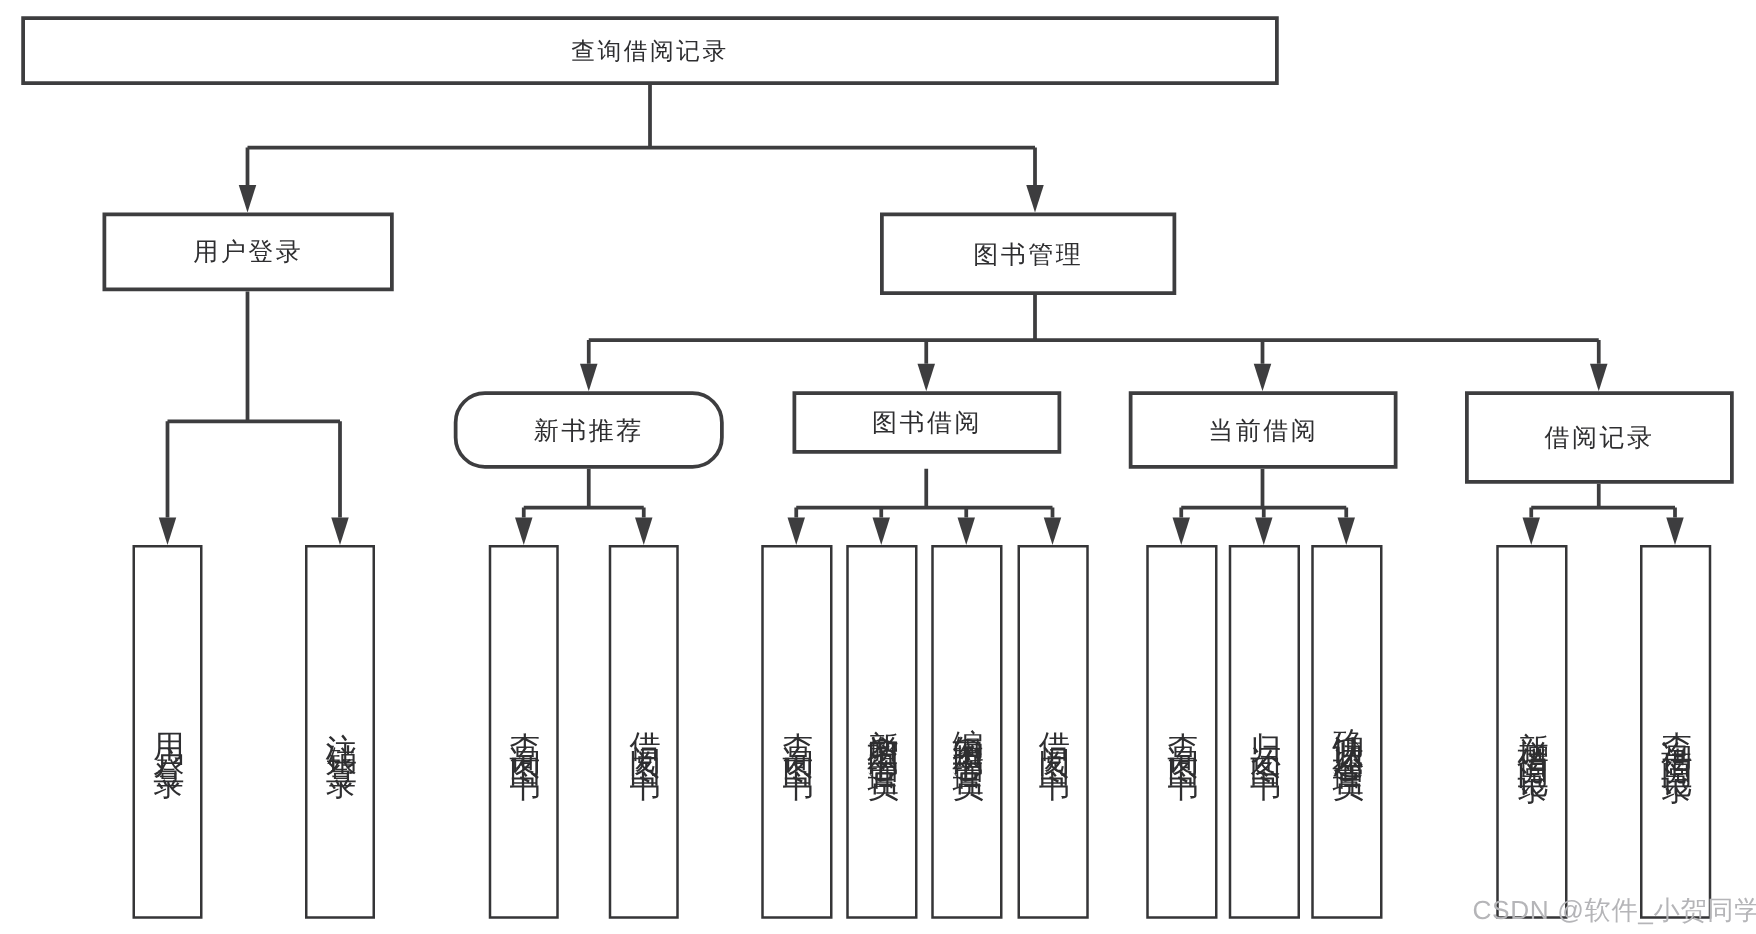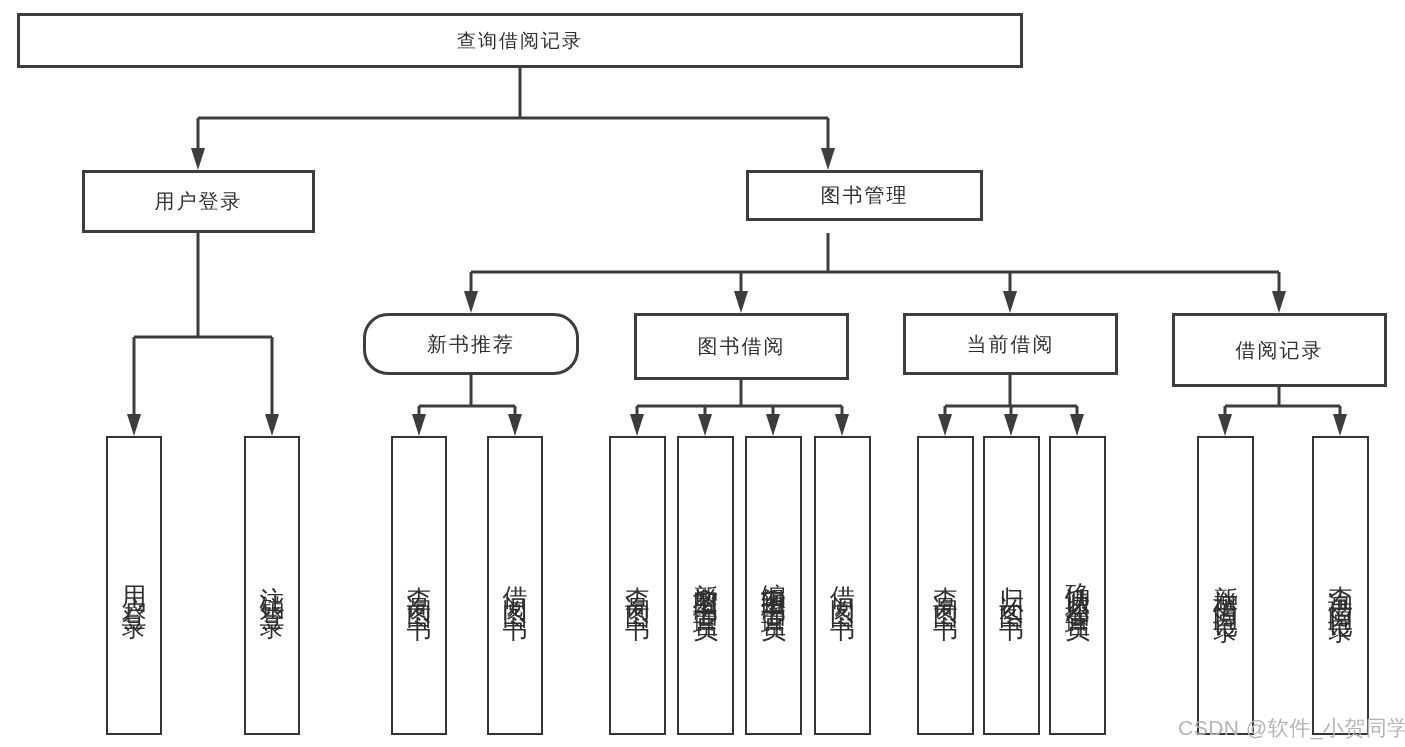--- a/index.html
+++ b/index.html
@@ -32,23 +32,23 @@
     color: #2e2e30;
     font-size: 20px;
     letter-spacing: 2px;
     white-space: nowrap;
   }
   .node.root-box {
     left: 17px; top: 13px; width: 1006px; height: 55px;
     font-size: 19px;
   }
   .node.lv2-a { left: 82px;  top: 170px; width: 233px; height: 63px; }
-  .node.lv2-b { left: 746px; top: 170px; width: 237px; height: 51px; }
+  .node.lv2-b { left: 704px; top: 170px; width: 237px; height: 66px; }
   .node.lv3-a { left: 363px;  top: 313px; width: 216px; height: 62px; border-radius: 25px; }
-  .node.lv3-b { left: 634px;  top: 313px; width: 215px; height: 67px; text-align: center; }
+  .node.lv3-b { left: 634px;  top: 313px; width: 215px; height: 50px; text-align: center; }
   .node.lv3-c { left: 903px;  top: 313px; width: 215px; height: 62px; text-align: center; }
   .node.lv3-d { left: 1172px; top: 313px; width: 215px; height: 74px; }
   .leaf {
     position: absolute;
     box-sizing: border-box;
     top: 436px;
     height: 299px;
     background: #ffffff;
     border: 2px solid #353537;
     display: flex;

